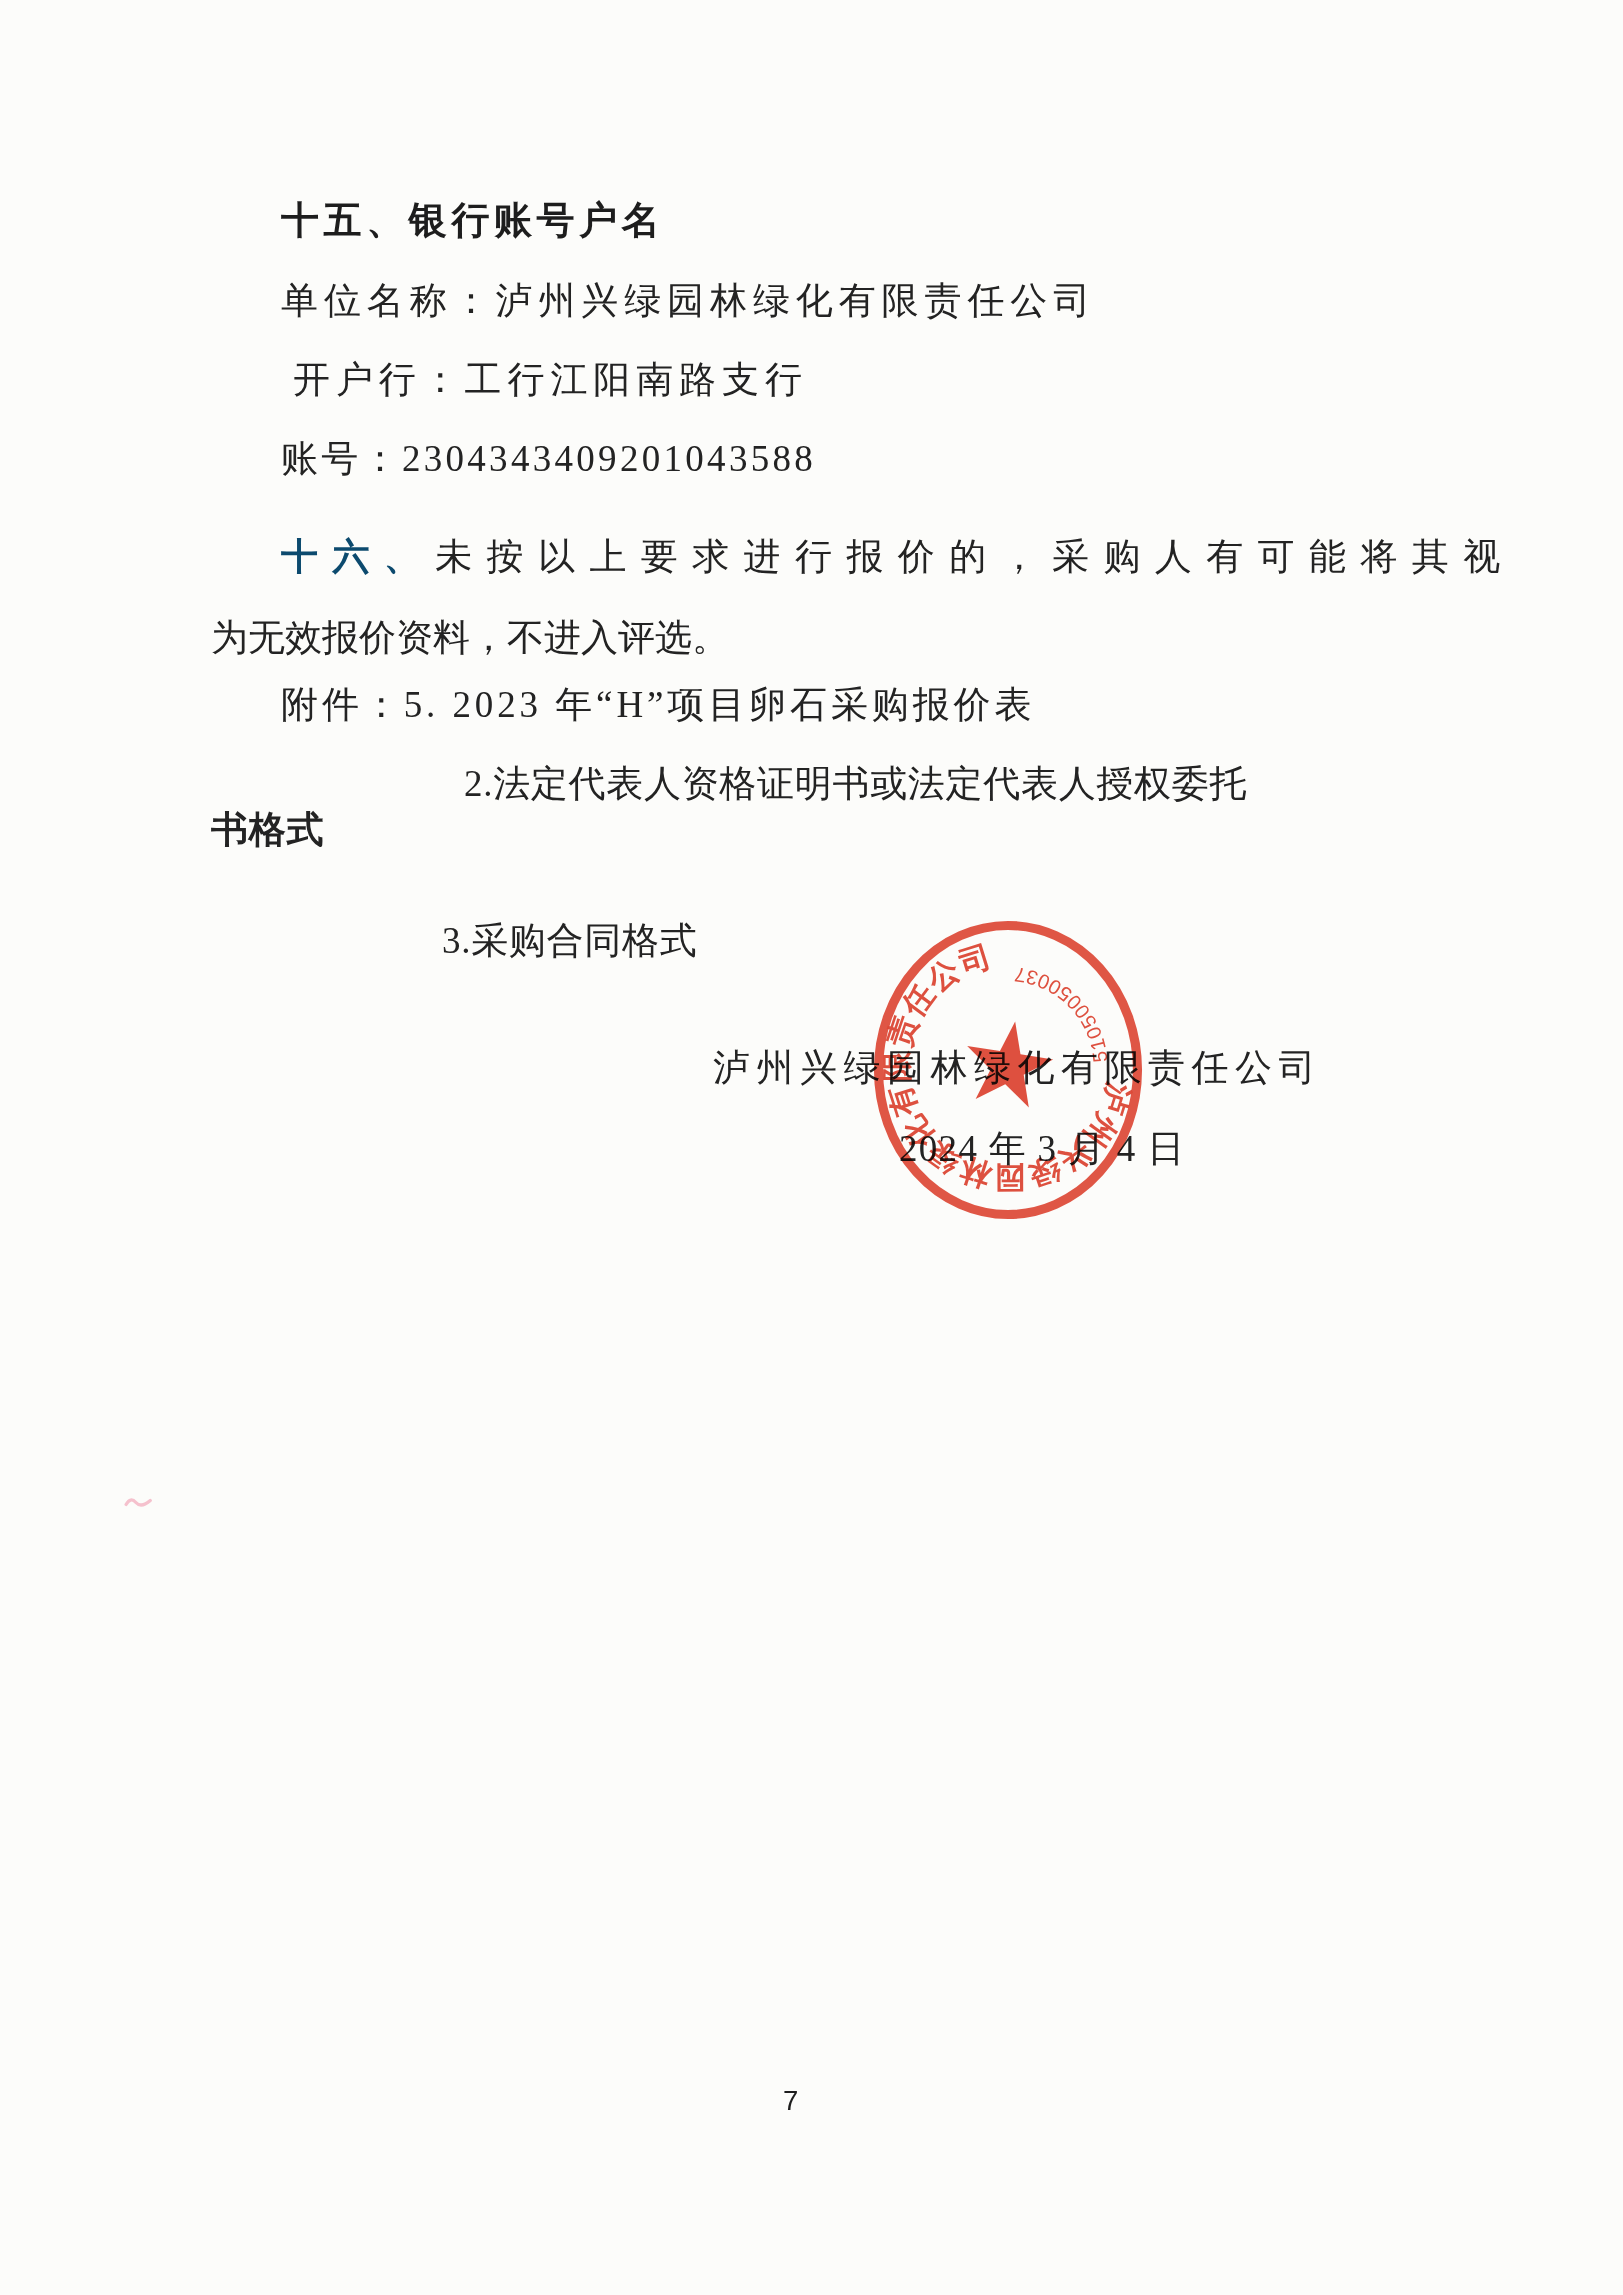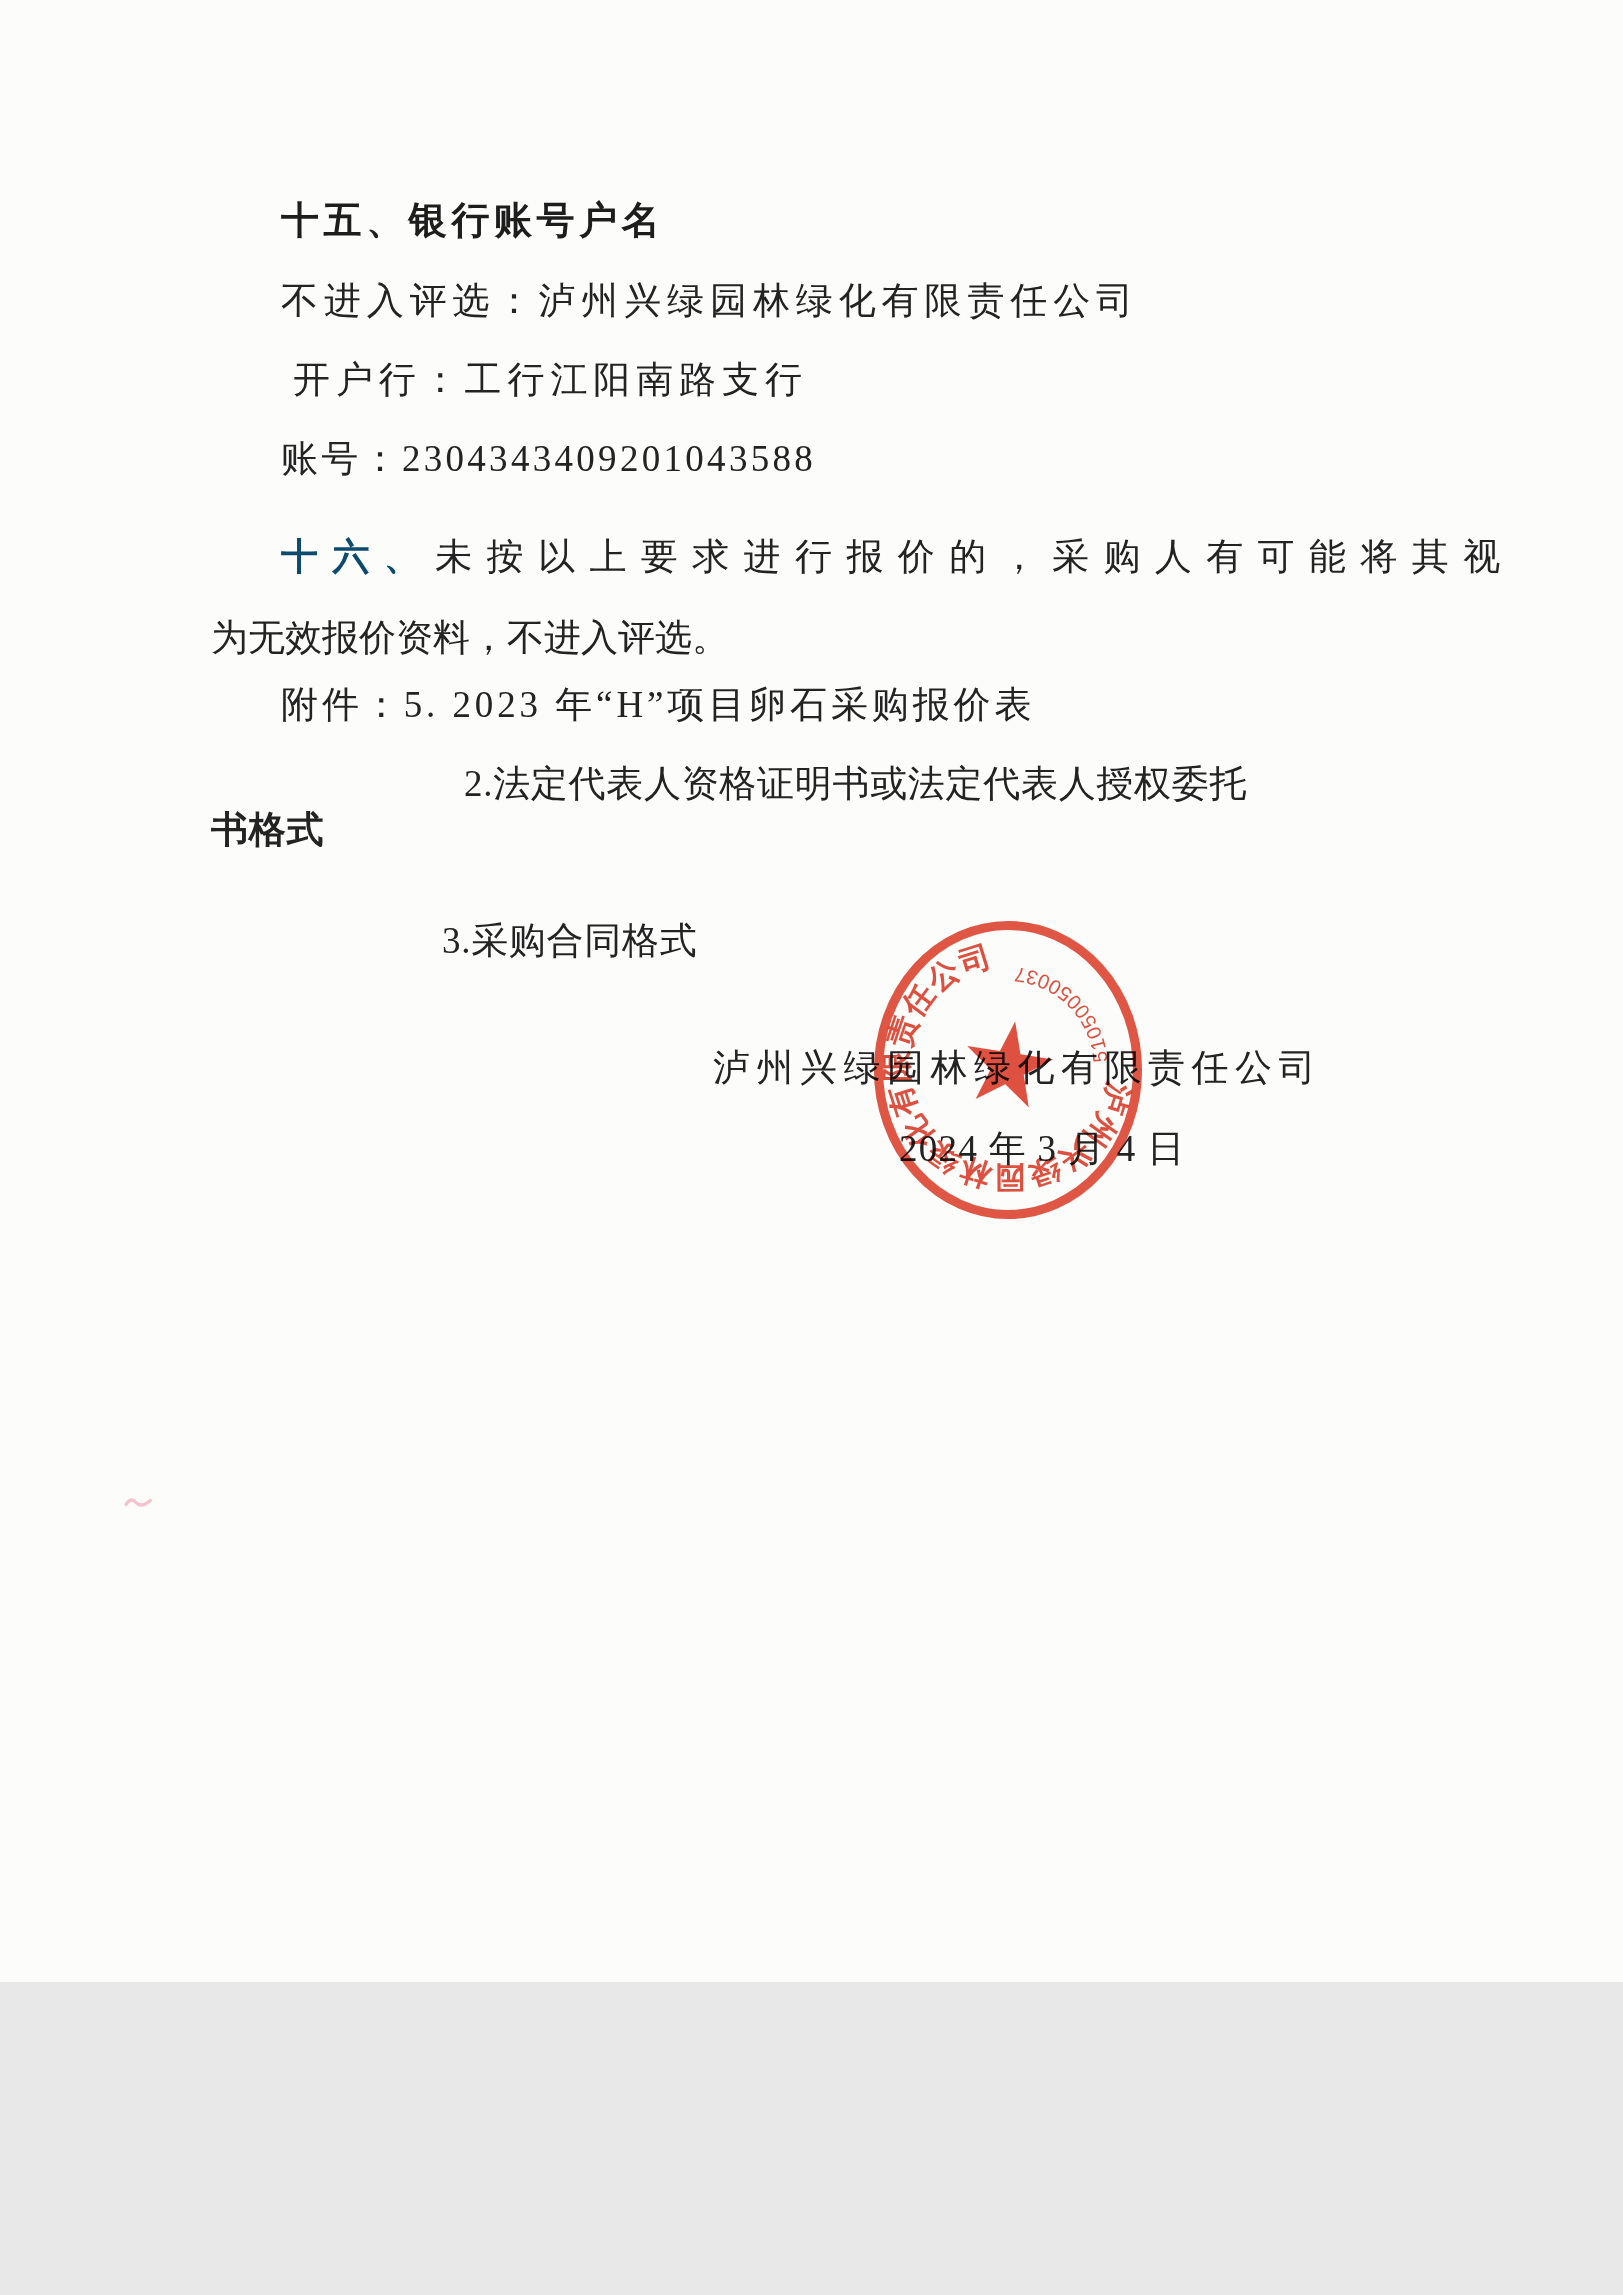--- a/index.html
+++ b/index.html
@@ -1,18 +1,18 @@
 <!DOCTYPE html>
 <html style="font-size:10.5px"><head>
 <meta charset="utf-8">
 <style>
   html,body{margin:0;padding:0;background:#e8e8e8;}
   .page{
     position:relative;
-    width:1623px;height:1982px;
+    width:1623px;height:2295px;
     margin:0 auto;
     background:#fcfcfa;
     overflow:hidden;
     font-family:"Liberation Serif","DejaVu Serif",serif;
     color:#232323;
   }
   .line{
     position:absolute;
     white-space:nowrap;
     font-size:37px;
@@ -57,21 +57,21 @@
     opacity:0.75;
   }
 </style>
 </head>
 <body>
 
 <div class="page">
 
   <div class="line heading" style="left:281px;top:198px;">十五、银行账号户名</div>
 
-  <div class="line sp9" style="left:281px;top:279px;">不进入评选：泸州兴绿园林绿化有限责任公司</div>
+  <div class="line sp9" style="left:281px;top:279px;">单位名称：泸州兴绿园林绿化有限责任公司</div>
 
   <div class="line sp9" style="left:281px;top:358px;margin-left:12px;">开户行：工行江阳南路支行</div>
 
   <div class="line sp5" style="left:281px;top:437px;">账号：2304343409201043588</div>
 
   <div class="line sp22" style="left:281px;top:535px;">
     <span class="bold-label">十六、</span><span>未按以上要求进行报价的，采购人有可能将其视</span>
   </div>
 
   <div class="line" style="left:211px;top:616px;letter-spacing:0;">为无效报价资料，不进入评选。</div>

